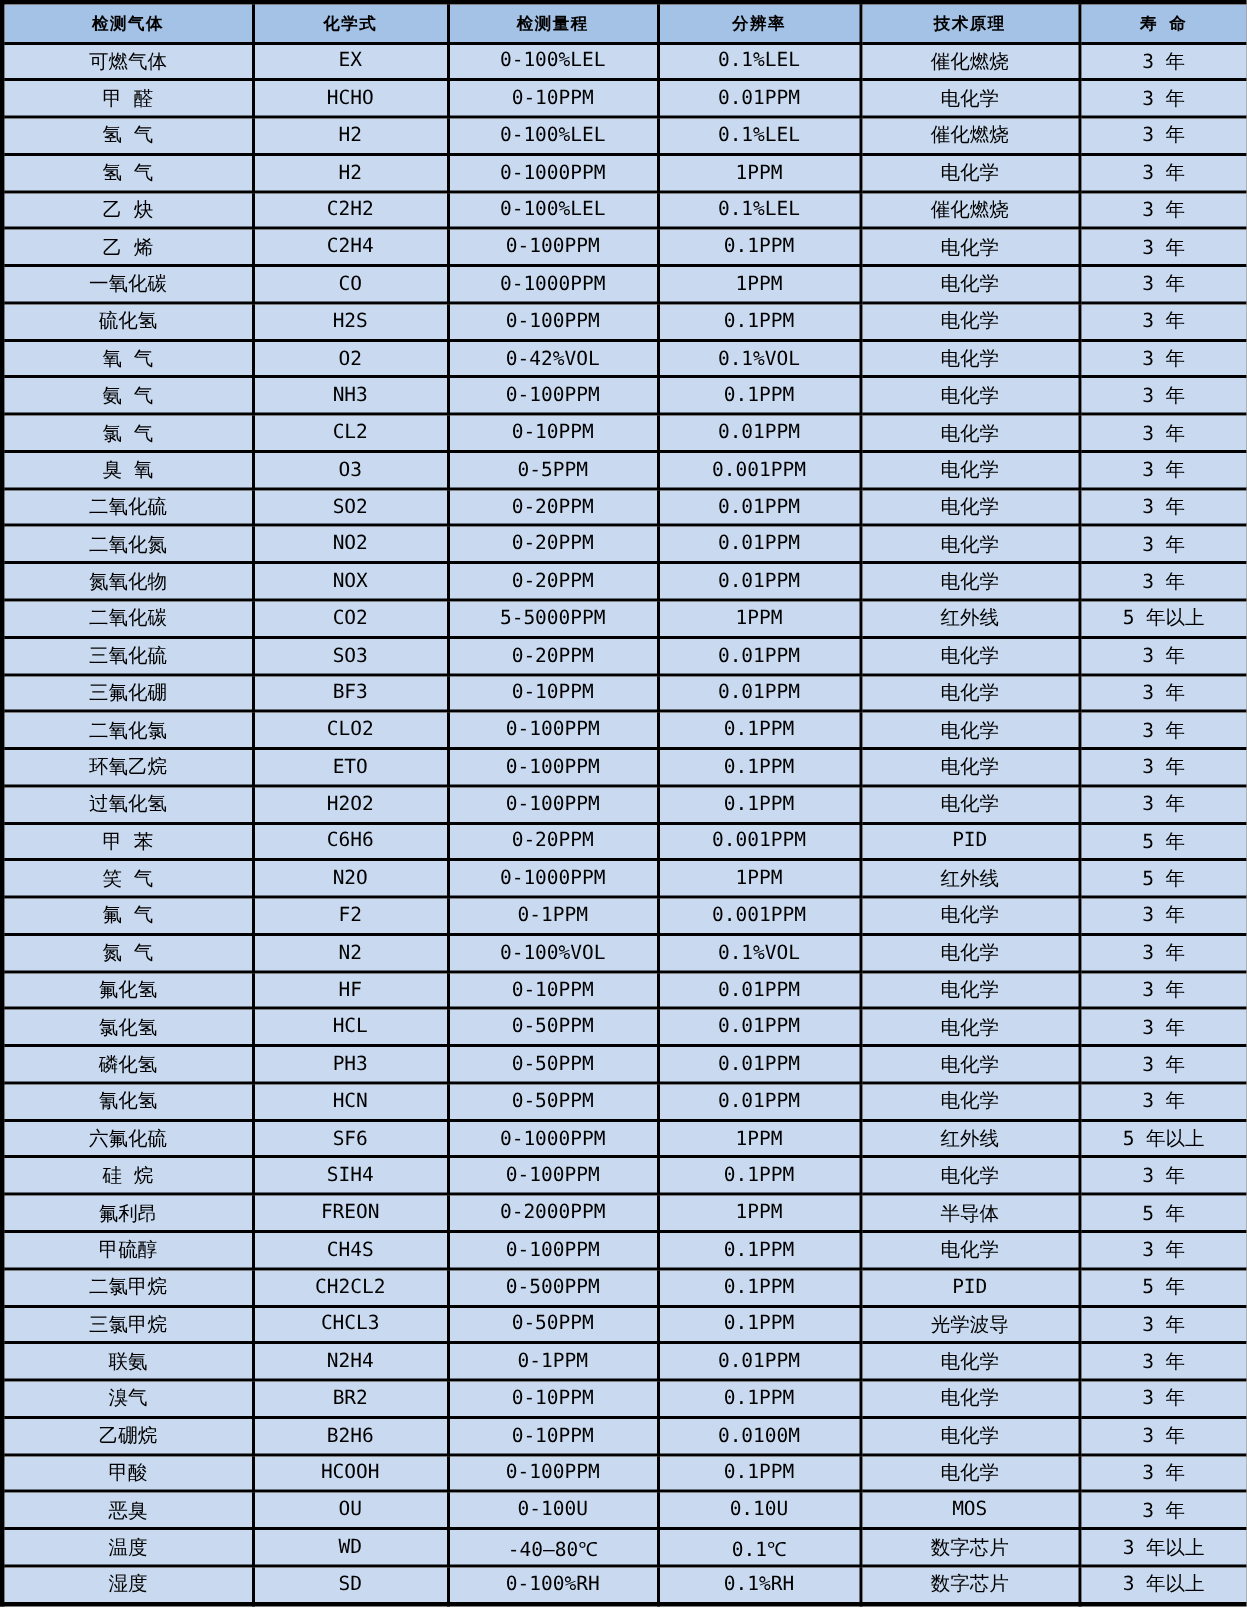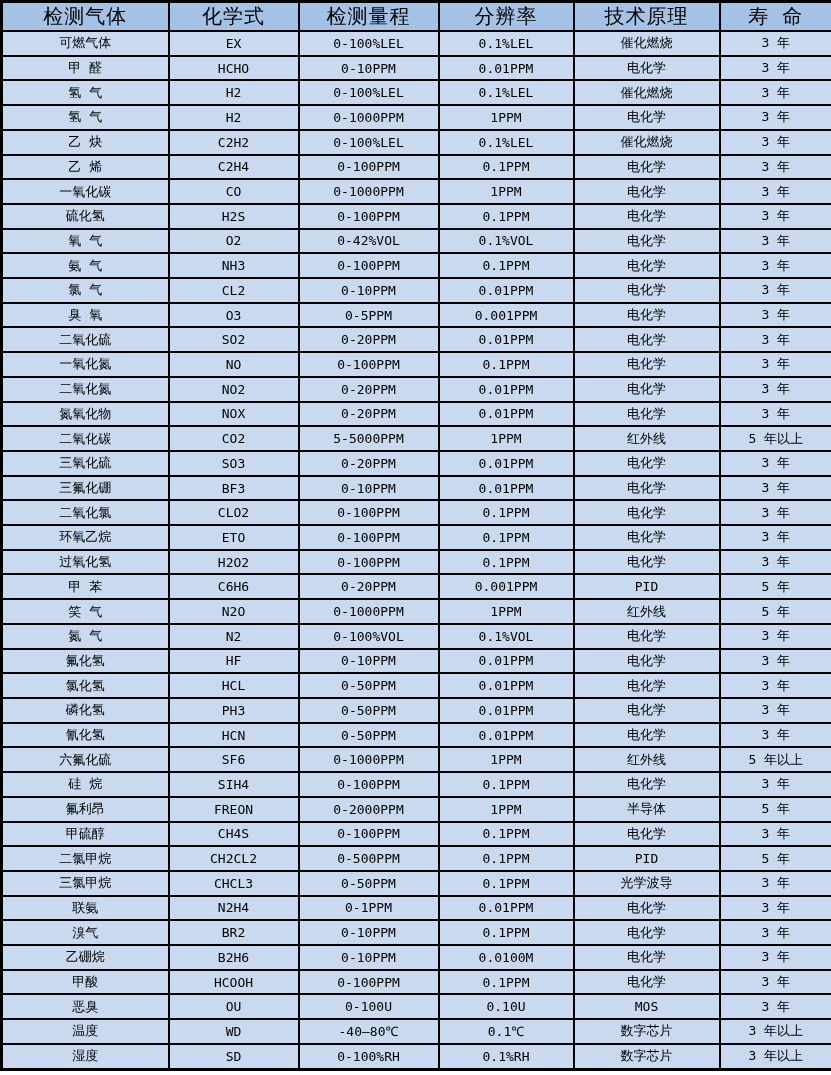--- a/index.html
+++ b/index.html
@@ -30,22 +30,22 @@
     vertical-align:middle;
     padding:0 2px;
     overflow:hidden;
     white-space:nowrap;
   }
   table.gas-table thead tr{
     height:27px;
   }
   table.gas-table th{
     background:var(--header-bg);
-    font-size:20px;
-    font-weight:normal;
+    font-size:11px;
+    font-weight:bold;
     letter-spacing:1px;
   }
   table.gas-table td{
     background:var(--row-bg);
     font-size:13px;
   }
 </style>
 </head>
 <body>
 
@@ -167,28 +167,20 @@
       </tr>
       <tr>
         <td>二氧化硫</td>
         <td>SO2</td>
         <td>0-20PPM</td>
         <td>0.01PPM</td>
         <td>电化学</td>
         <td>3 年</td>
       </tr>
       <tr>
-        <td>一氧化氮</td>
-        <td>NO</td>
-        <td>0-100PPM</td>
-        <td>0.1PPM</td>
-        <td>电化学</td>
-        <td>3 年</td>
-      </tr>
-      <tr>
         <td>二氧化氮</td>
         <td>NO2</td>
         <td>0-20PPM</td>
         <td>0.01PPM</td>
         <td>电化学</td>
         <td>3 年</td>
       </tr>
       <tr>
         <td>氮氧化物</td>
         <td>NOX</td>
@@ -255,20 +247,28 @@
       </tr>
       <tr>
         <td>笑 气</td>
         <td>N2O</td>
         <td>0-1000PPM</td>
         <td>1PPM</td>
         <td>红外线</td>
         <td>5 年</td>
       </tr>
       <tr>
+        <td>氟 气</td>
+        <td>F2</td>
+        <td>0-1PPM</td>
+        <td>0.001PPM</td>
+        <td>电化学</td>
+        <td>3 年</td>
+      </tr>
+      <tr>
         <td>氮 气</td>
         <td>N2</td>
         <td>0-100%VOL</td>
         <td>0.1%VOL</td>
         <td>电化学</td>
         <td>3 年</td>
       </tr>
       <tr>
         <td>氟化氢</td>
         <td>HF</td>

